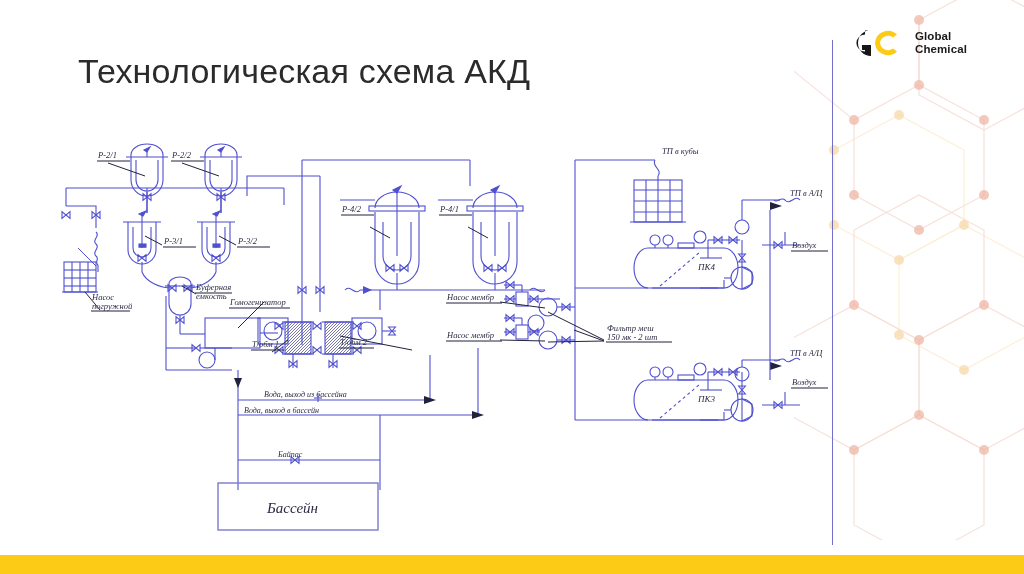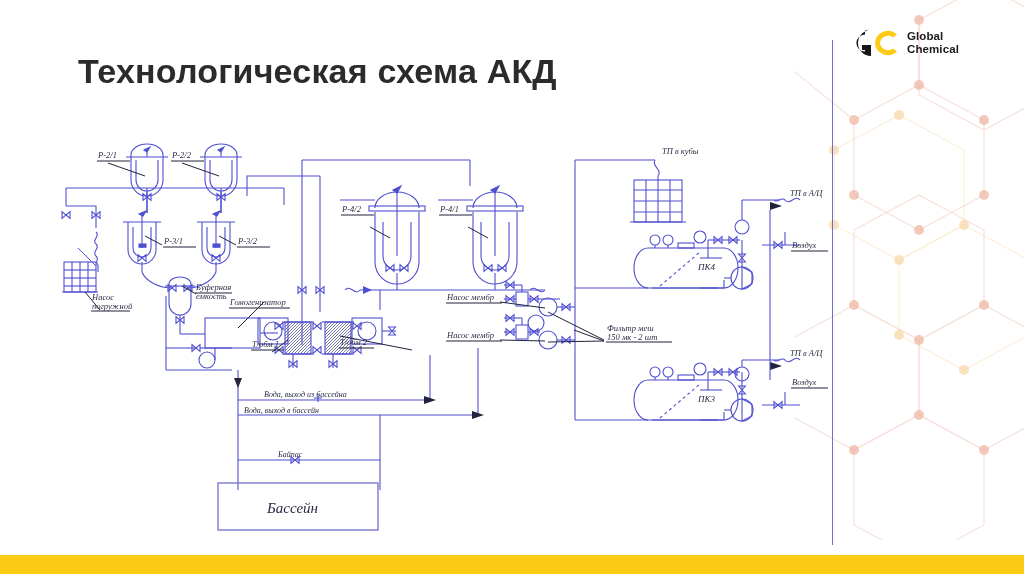--- a/index.html
+++ b/index.html
@@ -9,25 +9,25 @@
     font-family:"Liberation Sans", sans-serif;
   }
   #stage{position:absolute;inset:0;width:1024px;height:574px;}
 
   
   .watermark{position:absolute;right:0;top:0;width:230px;height:540px;pointer-events:none;}
 
   
   .slide-title{
     position:absolute;left:78px;top:52px;
-    font-size:34px;color:#2b2b2b;font-weight:700;letter-spacing:.2px;
+    font-size:34px;color:#2b2b2b;font-weight:400;letter-spacing:.2px;
     white-space:nowrap;
   }
   
-  .logo{position:absolute;left:845px;top:26px;display:flex;align-items:center;gap:4px;}
+  .logo{position:absolute;left:845px;top:26px;display:flex;align-items:center;gap:12px;}
   .logo-mark{width:58px;height:34px;position:relative;}
   .logo-text{display:flex;flex-direction:column;line-height:1.12;}
   .logo-text span{font-size:11.5px;font-weight:bold;color:#1a1a1a;letter-spacing:.1px;}
 
   
   .rule-v{position:absolute;left:832px;top:40px;width:1px;height:505px;background:#5b57c4;opacity:.85;}
 
   
   .bottom-band{position:absolute;left:0;bottom:0;width:1024px;height:19px;background:#fbcb16;}
 

